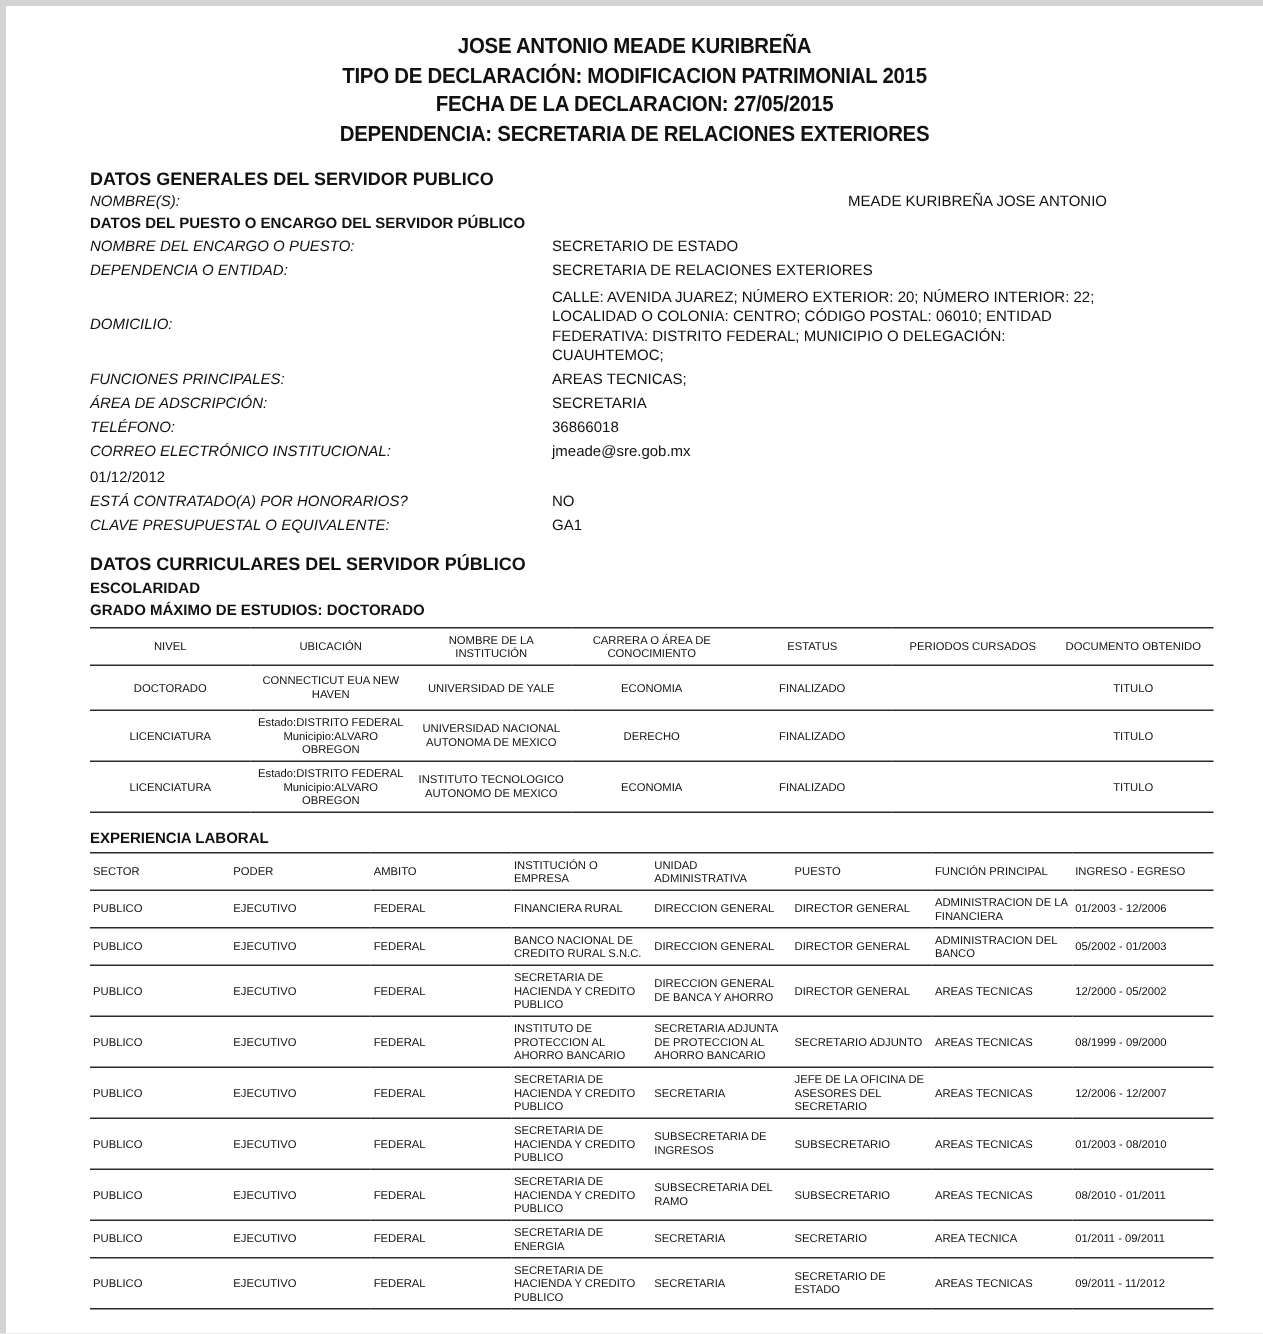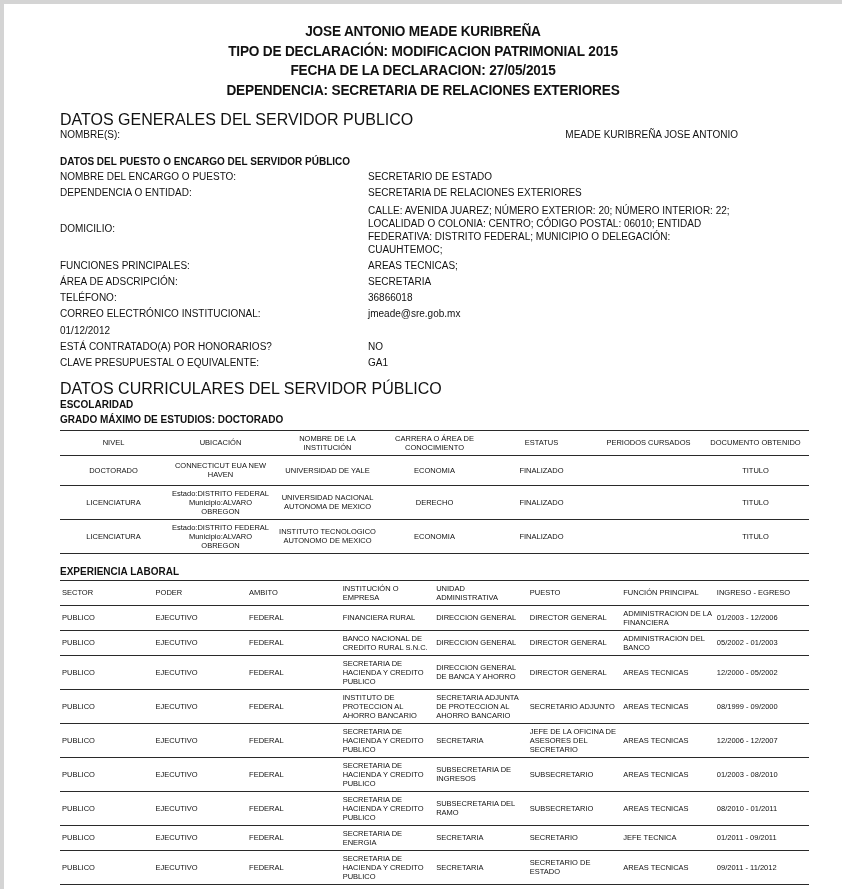--- a/index.html
+++ b/index.html
@@ -17,24 +17,24 @@
   .title-block {
     position: absolute; left: 0; right: 0; top: 18px;
     text-align: center;
   }
   .title-line {
     font-family: "Liberation Sans", sans-serif;
     font-weight: bold; font-size: 14.5px; line-height: 19.5px;
     letter-spacing: -0.2px; transform: scaleX(0.94);
   }
   .content { position: absolute; left: 56px; top: 108px; width: 749px; }
-  .h1 { font-weight: normal; font-size: 16px; line-height: 15px; margin: 0; }
+  .h1 { font-weight: bold; font-size: 12px; line-height: 15px; margin: 0; }
   .h2 { font-weight: bold; font-size: 10px; line-height: 14px; margin: 0; }
   .kv { display: flex; font-size: 10px; line-height: 16.3px; }
-  .kv .k { width: 308px; flex: none; }
+  .kv .k { width: 308px; flex: none; font-style: italic; }
   .kv .v { width: 370px; line-height: 13px; }
   .kv.multi .k { align-self: center; }
   .kv.multi { padding: 2px 0; }
 
   table { border-collapse: collapse; width: 749px; table-layout: fixed; }
   th, td {
     font-size: 7.5px; font-weight: normal; text-align: left; vertical-align: middle;
     padding: 3px 2px 3px 2px; line-height: 9px;
     border-top: 1.5px solid #2a2a2a;
   }
@@ -54,21 +54,21 @@
     <div class="title-line">DEPENDENCIA: SECRETARIA DE RELACIONES EXTERIORES</div>
   </div>
 
   <div class="content">
     <div class="h1">DATOS GENERALES DEL SERVIDOR PUBLICO</div>
     <div class="kv" style="line-height:16px;">
       <div class="k">NOMBRE(S):</div>
       <div class="v" style="line-height:16px;text-align:right;">MEADE KURIBREÑA JOSE ANTONIO</div>
     </div>
 
-    <div class="h2" style="margin-top:12px;">DATOS DEL PUESTO O ENCARGO DEL SERVIDOR PÚBLICO</div>
+    <div class="h2" style="margin-top:0;">DATOS DEL PUESTO O ENCARGO DEL SERVIDOR PÚBLICO</div>
     <div id="position-fields">
         <div class="kv">
           <div class="k">NOMBRE DEL ENCARGO O PUESTO:</div>
           <div class="v" style="line-height: 16.3px;">SECRETARIO DE ESTADO</div>
         </div>
         <div class="kv">
           <div class="k">DEPENDENCIA O ENTIDAD:</div>
           <div class="v" style="line-height: 16.3px;">SECRETARIA DE RELACIONES EXTERIORES</div>
         </div>
         <div class="kv multi">
@@ -255,21 +255,21 @@
             <td>AREAS TECNICAS</td>
             <td>08/2010 - 01/2011</td>
           </tr>
           <tr>
             <td>PUBLICO</td>
             <td>EJECUTIVO</td>
             <td>FEDERAL</td>
             <td>SECRETARIA DE ENERGIA</td>
             <td>SECRETARIA</td>
             <td>SECRETARIO</td>
-            <td>JEFE TECNICA</td>
+            <td>AREA TECNICA</td>
             <td>01/2011 - 09/2011</td>
           </tr>
           <tr>
             <td>PUBLICO</td>
             <td>EJECUTIVO</td>
             <td>FEDERAL</td>
             <td>SECRETARIA DE HACIENDA Y CREDITO PUBLICO</td>
             <td>SECRETARIA</td>
             <td>SECRETARIO DE ESTADO</td>
             <td>AREAS TECNICAS</td>

